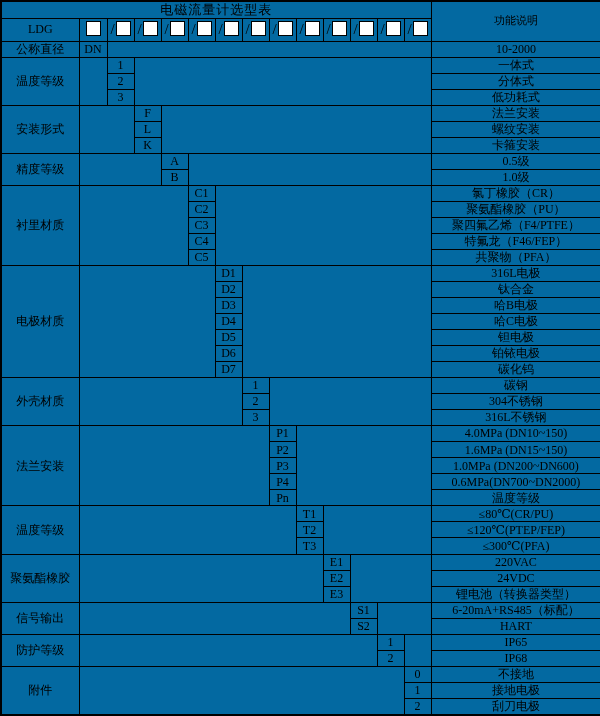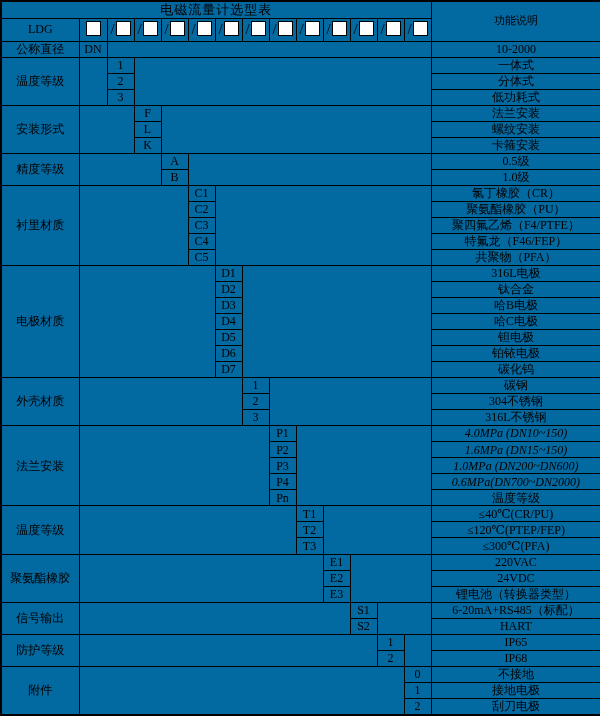--- a/index.html
+++ b/index.html
@@ -17,21 +17,21 @@
     padding:0;
     text-align:center;
     vertical-align:middle;
     overflow:hidden;
     white-space:nowrap;
     line-height:1.05;
   }
   td.title-cell{font-size:13px;letter-spacing:1px;}
   td.rhead{font-size:11px;}
   td.left{text-align:left;padding-left:3px;}
-  td.ldesc{text-align:left;padding-left:4px;font-style:italic;}
+  td.ldesc{text-align:left;padding-left:4px;}
   td.sec-top{border-top:2px solid #000;}
   td.rcol{border-left:2px solid #000;}
   .hbox{
     display:inline-block;width:11px;height:11px;
     border:1px solid #000;vertical-align:-1px;background:#fff;
   }
   .hbox.big{width:13px;height:13px;}
   .slash{font-size:15px;display:inline-block;margin-right:1px;transform:translateY(-1px);}
   tr.r-title{height:17px;}
   tr.r-model{height:23px;}
@@ -216,21 +216,21 @@
         </tr>
         <tr>
           <td>Pn</td>
           <td class="rcol ">温度等级</td>
         </tr>
         <tr>
           <td class="sec-top" rowspan="3">温度等级</td>
           <td class="sec-top" colspan="8" rowspan="3"></td>
           <td class="sec-top">T1</td>
           <td class="sec-top" colspan="4" rowspan="3"></td>
-          <td class="rcol sec-top ">≤40℃(CR/PU)</td>
+          <td class="rcol sec-top ">≤80℃(CR/PU)</td>
         </tr>
         <tr>
           <td>T2</td>
           <td class="rcol ">≤120℃(PTEP/FEP)</td>
         </tr>
         <tr>
           <td>T3</td>
           <td class="rcol ">≤300℃(PFA)</td>
         </tr>
         <tr>

